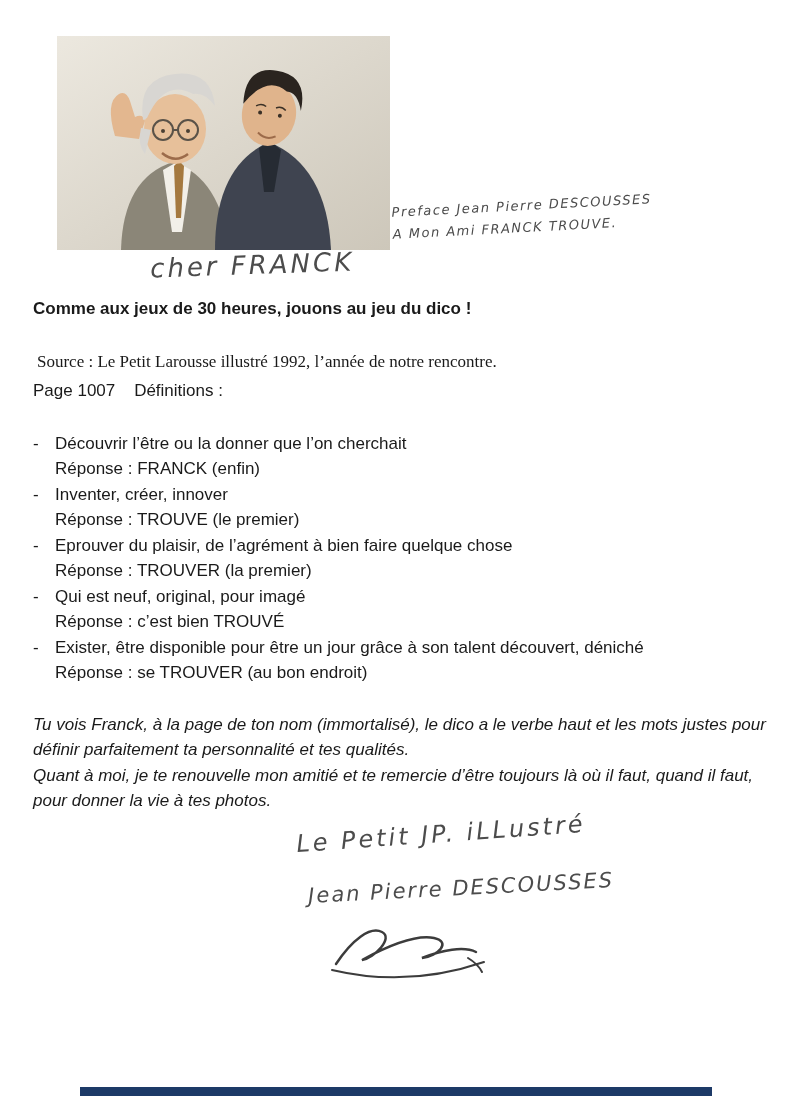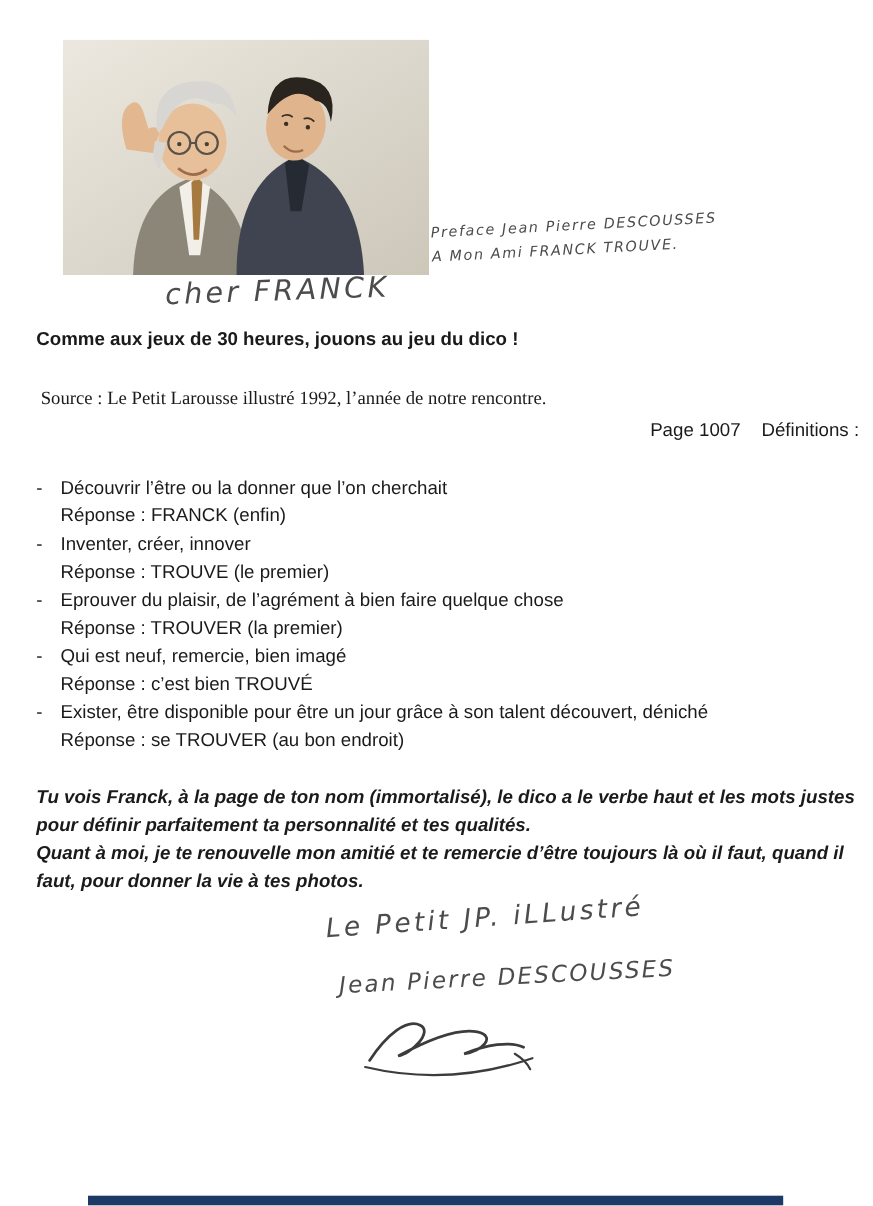--- a/index.html
+++ b/index.html
@@ -50,29 +50,29 @@
     position:absolute;left:318px;top:912px;width:190px;height:80px;
   }
 
   
   .content{
     position:absolute;left:33px;top:296px;width:748px;
     font-size:17px;line-height:25.5px;
   }
   .heading{font-weight:bold;margin:0 0 27px 0;}
   .source-line{margin:4px;font-family:Liberation Serif, serif;}
-  .page-line{margin:0 0 0 0;white-space:pre-wrap;text-align:right;}
+  .page-line{margin:0 0 0 0;white-space:pre-wrap;}
   .def-list{margin-top:27px;}
   .def-item{display:flex;}
   .def-marker{width:22px;flex:0 0 22px;}
   .def-body{flex:1;}
   .def-text{margin:0;}
   .def-answer{margin:0;}
   .closing{margin-top:26px;width:746px;font-style:italic;}
-  .closing p{margin:0;font-weight:bold;}
+  .closing p{margin:0;}
 
   .footer-bar{
     position:absolute;left:80px;bottom:0;width:632px;height:9px;
     background:#1d3a67;
   }
 </style>
 </head>
 <body>
 
 <div class="page">
@@ -148,21 +148,21 @@
       <div class="def-item">
         <span class="def-marker">-</span>
         <div class="def-body">
           <p class="def-text">Eprouver du plaisir, de l’agrément à bien faire quelque chose</p>
           <p class="def-answer">Réponse : TROUVER (la premier)</p>
         </div>
       </div>
       <div class="def-item">
         <span class="def-marker">-</span>
         <div class="def-body">
-          <p class="def-text">Qui est neuf, remercie, bien imagé</p>
+          <p class="def-text">Qui est neuf, original, pour imagé</p>
           <p class="def-answer">Réponse : c’est bien TROUVÉ</p>
         </div>
       </div>
       <div class="def-item">
         <span class="def-marker">-</span>
         <div class="def-body">
           <p class="def-text">Exister, être disponible pour être un jour grâce à son talent découvert, déniché</p>
           <p class="def-answer">Réponse : se TROUVER (au bon endroit)</p>
         </div>
       </div>

